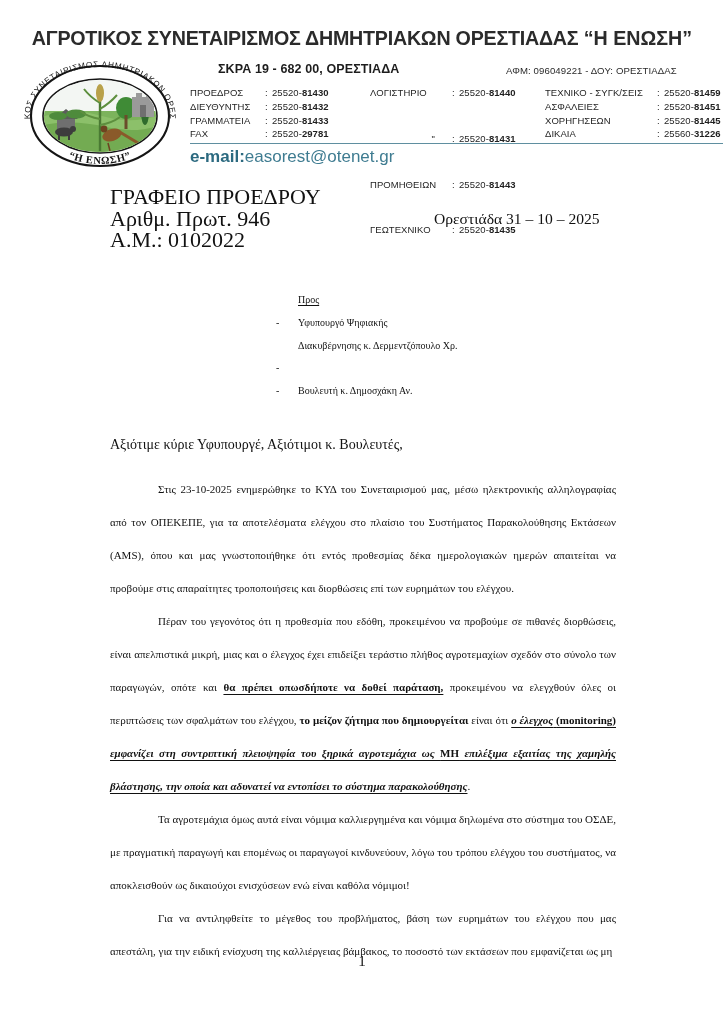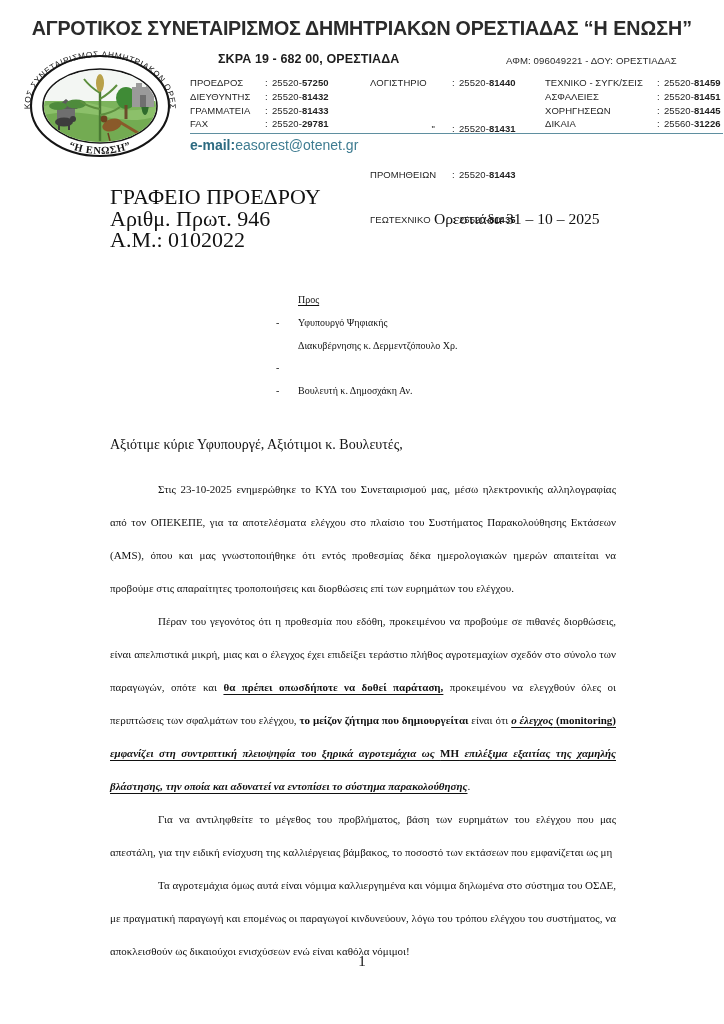--- a/index.html
+++ b/index.html
@@ -14,21 +14,21 @@
     height: 1024px;
     background: #ffffff;
     overflow: hidden;
     font-family: "Liberation Serif", "DejaVu Serif", serif;
     color: #111111;
   }
 
   
   .letterhead {
     position: absolute;
-    top: 4px; left: 0;
+    top: 14px; left: 0;
     width: 724px;
     height: 162px;
   }
   .lh-title {
     position: absolute;
     top: 13px;
     left: 0;
     width: 724px;
     text-align: center;
     font-family: "Liberation Sans", "DejaVu Sans", sans-serif;
@@ -119,21 +119,21 @@
     top: 129px;
     width: 533px;
     height: 1px;
     background: #5f8fa0;
   }
   .lh-email {
     position: absolute;
     left: 190px;
     top: 133px;
     font-family: "Liberation Sans", "DejaVu Sans", sans-serif;
-    font-size: 14px;
+    font-size: 17px;
     color: #3f7c91;
     white-space: nowrap;
   }
   .lh-email b { font-weight: 700; color: #2c6a80; }
 
   
   .office-block {
     position: absolute;
     left: 110px;
     top: 186px;
@@ -281,21 +281,21 @@
     </div>
 
     <div class="lh-addr">ΣΚΡΑ 19 - 682 00,  ΟΡΕΣΤΙΑΔΑ</div>
     <div class="lh-tax">ΑΦΜ: 096049221 -  ΔΟΥ: ΟΡΕΣΤΙΑΔΑΣ</div>
 
     <div class="phone-cols">
       <div class="pcol c1">
         <div class="prow">
             <span class="plabel">ΠΡΟΕΔΡΟΣ</span>
             <span class="psep">:</span>
-            <span class="pnum"><span>25520-</span><b>57250</b></span>
+            <span class="pnum"><span>25520-</span><b>81430</b></span>
           </div>
         <div class="prow">
             <span class="plabel">ΔΙΕΥΘΥΝΤΗΣ</span>
             <span class="psep">:</span>
             <span class="pnum"><span>25520-</span><b>81432</b></span>
           </div>
         <div class="prow">
             <span class="plabel">ΓΡΑΜΜΑΤΕΙΑ</span>
             <span class="psep">:</span>
             <span class="pnum"><span>25520-</span><b>81433</b></span>
@@ -384,20 +384,20 @@
       </div>
   </div>
 
   <div class="salutation">Αξιότιμε κύριε Υφυπουργέ, Αξιότιμοι κ. Βουλευτές,</div>
 
   <div class="body-text">
     <p><span>Στις 23-10-2025 ενημερώθηκε το ΚΥΔ του Συνεταιρισμού μας, μέσω ηλεκτρονικής αλληλογραφίας από τον ΟΠΕΚΕΠΕ, για τα αποτελέσματα ελέγχου στο πλαίσιο του Συστήματος Παρακολούθησης Εκτάσεων (AMS), όπου και μας γνωστοποιήθηκε ότι εντός προθεσμίας δέκα ημερολογιακών ημερών απαιτείται να προβούμε στις απαραίτητες τροποποιήσεις και διορθώσεις επί των ευρημάτων του ελέγχου.</span></p>
 
     <p><span>Πέραν του γεγονότος ότι η προθεσμία που εδόθη, προκειμένου να προβούμε σε πιθανές διορθώσεις, είναι απελπιστικά μικρή, μιας και ο έλεγχος έχει επιδείξει τεράστιο πλήθος αγροτεμαχίων σχεδόν στο σύνολο των παραγωγών, οπότε και </span><span class="b u">θα πρέπει οπωσδήποτε να δοθεί παράταση,</span><span> προκειμένου να ελεγχθούν όλες οι περιπτώσεις των σφαλμάτων του ελέγχου, </span><span class="b">το μείζον ζήτημα που δημιουργείται</span><span> είναι ότι </span><span class="bi u">ο έλεγχος</span><span class="u"> </span><span class="b u">(monitoring)</span><span class="bi u"> εμφανίζει στη συντριπτική πλειοψηφία του ξηρικά αγροτεμάχια ως </span><span class="b u">ΜΗ</span><span class="bi u"> επιλέξιμα εξαιτίας της χαμηλής βλάστησης, την οποία και αδυνατεί να εντοπίσει το σύστημα παρακολούθησης</span><span>.</span></p>
 
+    <p><span>Τα αγροτεμάχια όμως αυτά είναι νόμιμα καλλιεργημένα και νόμιμα δηλωμένα στο σύστημα του ΟΣΔΕ, με πραγματική παραγωγή και επομένως οι παραγωγοί κινδυνεύουν, λόγω του τρόπου ελέγχου του συστήματος, να αποκλεισθούν ως δικαιούχοι ενισχύσεων ενώ είναι καθόλα νόμιμοι!</span></p>
+
     <p><span>Για να αντιληφθείτε το μέγεθος του προβλήματος, βάση των ευρημάτων του ελέγχου που μας απεστάλη, για την ειδική ενίσχυση της καλλιέργειας βάμβακος, το ποσοστό των εκτάσεων που εμφανίζεται ως μη</span></p>
-
-    <p><span>Τα αγροτεμάχια όμως αυτά είναι νόμιμα καλλιεργημένα και νόμιμα δηλωμένα στο σύστημα του ΟΣΔΕ, με πραγματική παραγωγή και επομένως οι παραγωγοί κινδυνεύουν, λόγω του τρόπου ελέγχου του συστήματος, να αποκλεισθούν ως δικαιούχοι ενισχύσεων ενώ είναι καθόλα νόμιμοι!</span></p>
   </div>
 
   <div class="page-number">1</div>
 
 </div>
 
 </body></html>

